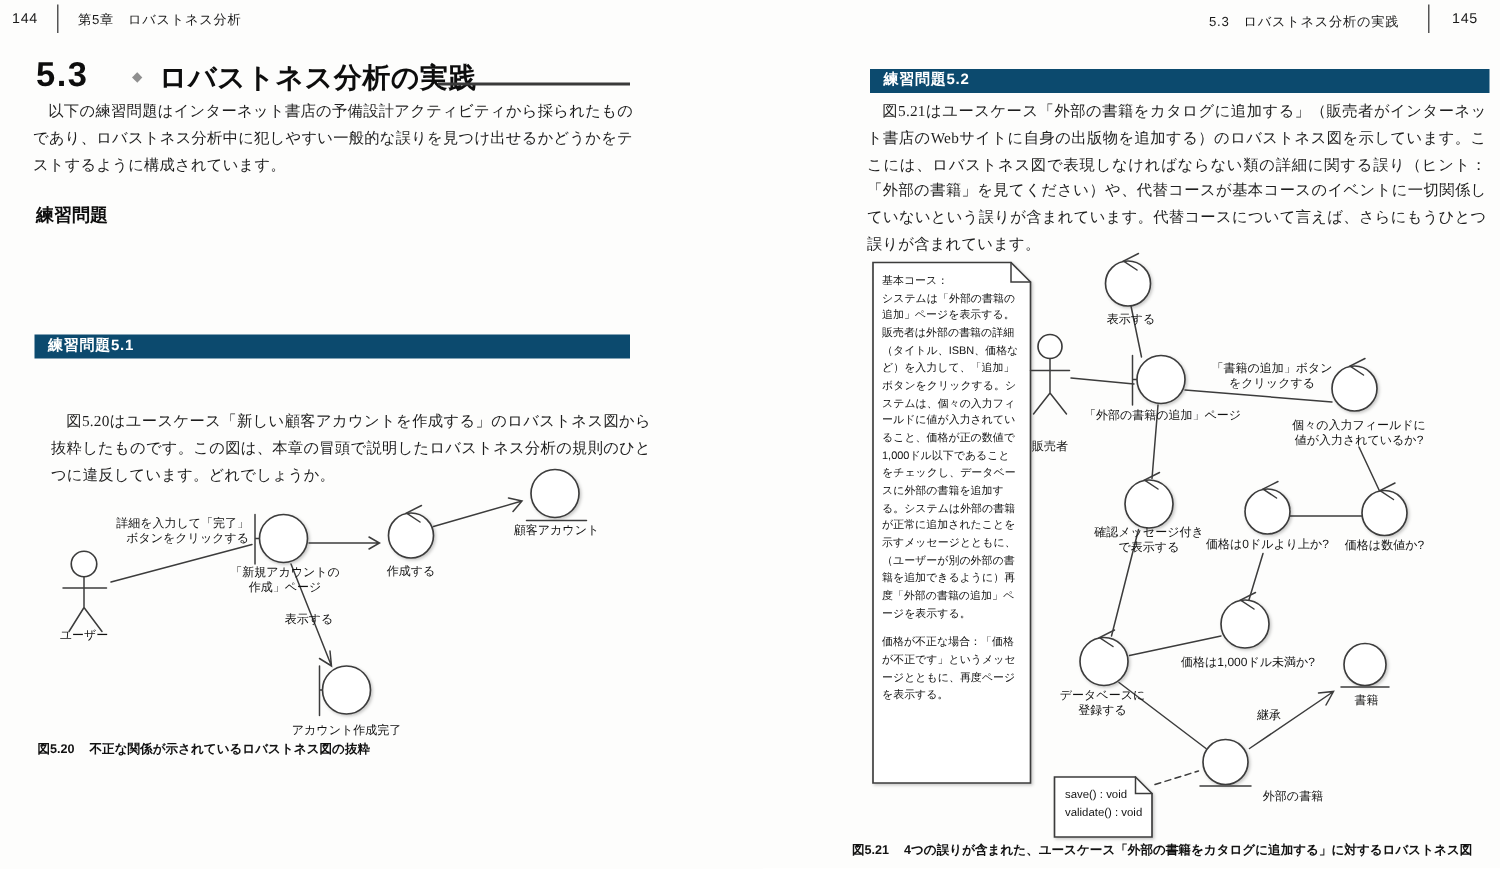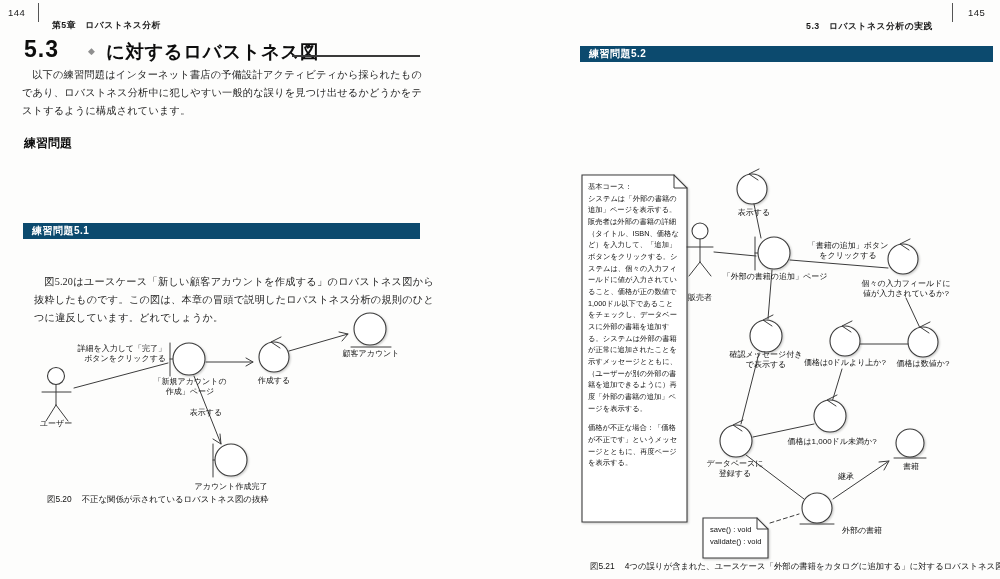--- a/index.html
+++ b/index.html
@@ -1,35 +1,35 @@
 <!DOCTYPE html>
 <html><head>
 <meta charset="utf-8">
 <style>
   html,body{margin:0;padding:0;background:#ffffff;}
   #page{position:relative;width:1000px;height:579px;background:#fdfdfc;overflow:hidden;
         font-family:"Liberation Sans",sans-serif;color:#111;}
   .abs{position:absolute;}
   
   .pagenum{font-size:9.5px;color:#1a1a1a;letter-spacing:.5px;}
-  .runhead{font-size:8.8px;color:#1a1a1a;font-weight:bold;letter-spacing:.5px;margin-top:12px;}
+  .runhead{font-size:8.8px;color:#1a1a1a;font-weight:normal;letter-spacing:.5px;}
   .vbar{width:1px;height:19px;background:#555;}
   
   .secnum{font-size:23px;font-weight:bold;letter-spacing:1px;color:#0d0d0d;}
   .secmark{font-size:9px;color:#8f8f8f;}
   .sectitle{font-size:18.5px;font-weight:bold;letter-spacing:.5px;color:#0d0d0d;}
   .secrule{height:1.6px;background:#3a3a3a;}
   
   .para{font-family:"Liberation Serif",serif;font-size:10.2px;line-height:1.74;
         color:#1d1d1d;text-align:justify;text-indent:1em;letter-spacing:.15px;}
   .subhead{font-size:12px;font-weight:bold;color:#0d0d0d;}
   .banner{background:#0c4a6e;color:#fff;font-weight:bold;font-size:10px;
           line-height:16px;height:16px;padding-left:9px;letter-spacing:.5px;}
   
-  .caption{font-size:8.4px;font-weight:normal;color:#111;white-space:nowrap;display:flex;margin-left:22px;}
+  .caption{font-size:8.4px;font-weight:bold;color:#111;white-space:nowrap;display:flex;}
   .caption .cnum{margin-right:10px;}
   
   .dlab{font-size:8px;line-height:1.3;color:#111;text-align:center;white-space:pre-line;}
   .dlab.tl{text-align:left;}
   
   .notetext{font-size:7.3px;line-height:1.6;color:#111;}
   .noteblock{margin:0 0 8px 0;white-space:pre-line;}
   .codetext{font-size:7.6px;line-height:1.55;color:#111;white-space:pre-line;text-align:left;}
   
   svg.dsvg{position:absolute;left:0;top:0;pointer-events:none;}
@@ -46,29 +46,30 @@
   <div class="abs pagenum" style="left:8px;top:7px;">144</div>
   <div class="abs vbar" style="left:38px;top:3px;"></div>
   <div class="abs runhead" style="left:52px;top:8px;">第5章　ロバストネス分析</div>
 
   <div class="abs runhead" style="left:806px;top:9px;">5.3　ロバストネス分析の実践</div>
   <div class="abs vbar" style="left:952px;top:3px;"></div>
   <div class="abs pagenum" style="left:968px;top:7px;">145</div>
 
   <div class="abs secnum" style="left:24px;top:36px;">5.3</div>
   <div class="abs secmark" style="left:88px;top:46px;">◆</div>
-  <div class="abs sectitle" style="left:106px;top:39px;">に対するロバストネス図</div>
+  <div class="abs sectitle" style="left:106px;top:39px;">ロバストネス分析の実践</div>
   <div class="abs secrule" style="left:292px;top:55px;width:128px;"></div>
 
   <div class="abs para" style="left:22px;top:66px;width:400px;">以下の練習問題はインターネット書店の予備設計アクティビティから採られたものであり、ロバストネス分析中に犯しやすい一般的な誤りを見つけ出せるかどうかをテストするように構成されています。</div>
   <div class="abs subhead" style="left:24px;top:135px;">練習問題</div>
   <div class="abs banner" style="left:23px;top:223px;width:388px;">練習問題5.1</div>
   <div class="abs para" style="left:34px;top:245px;width:400px;margin-top:28px;">図5.20はユースケース「新しい顧客アカウントを作成する」のロバストネス図から抜粋したものです。この図は、本章の冒頭で説明したロバストネス分析の規則のひとつに違反しています。どれでしょうか。</div>
 
   <div class="abs banner" style="left:580px;top:46px;width:404px;">練習問題5.2</div>
+  <div class="abs para" style="left:578px;top:66px;width:413px;">図5.21はユースケース「外部の書籍をカタログに追加する」（販売者がインターネット書店のWebサイトに自身の出版物を追加する）のロバストネス図を示しています。ここには、ロバストネス図で表現しなければならない類の詳細に関する誤り（ヒント：「外部の書籍」を見てください）や、代替コースが基本コースのイベントに一切関係していないという誤りが含まれています。代替コースについて言えば、さらにもうひとつ誤りが含まれています。</div>
 
   <svg class="dsvg" width="1000" height="579" viewBox="0 0 1000 579">
 
     <g>
       <g>
         <circle class="nd" cx="56" cy="376" r="8.5"></circle>
         <path class="ln" d="M56 384.5 V405 M42 392 H71 M56 405 L46 421 M56 405 L68 421"></path>
       </g>
       <path class="ln" d="M74 388 L168 363"></path>
       <g>

